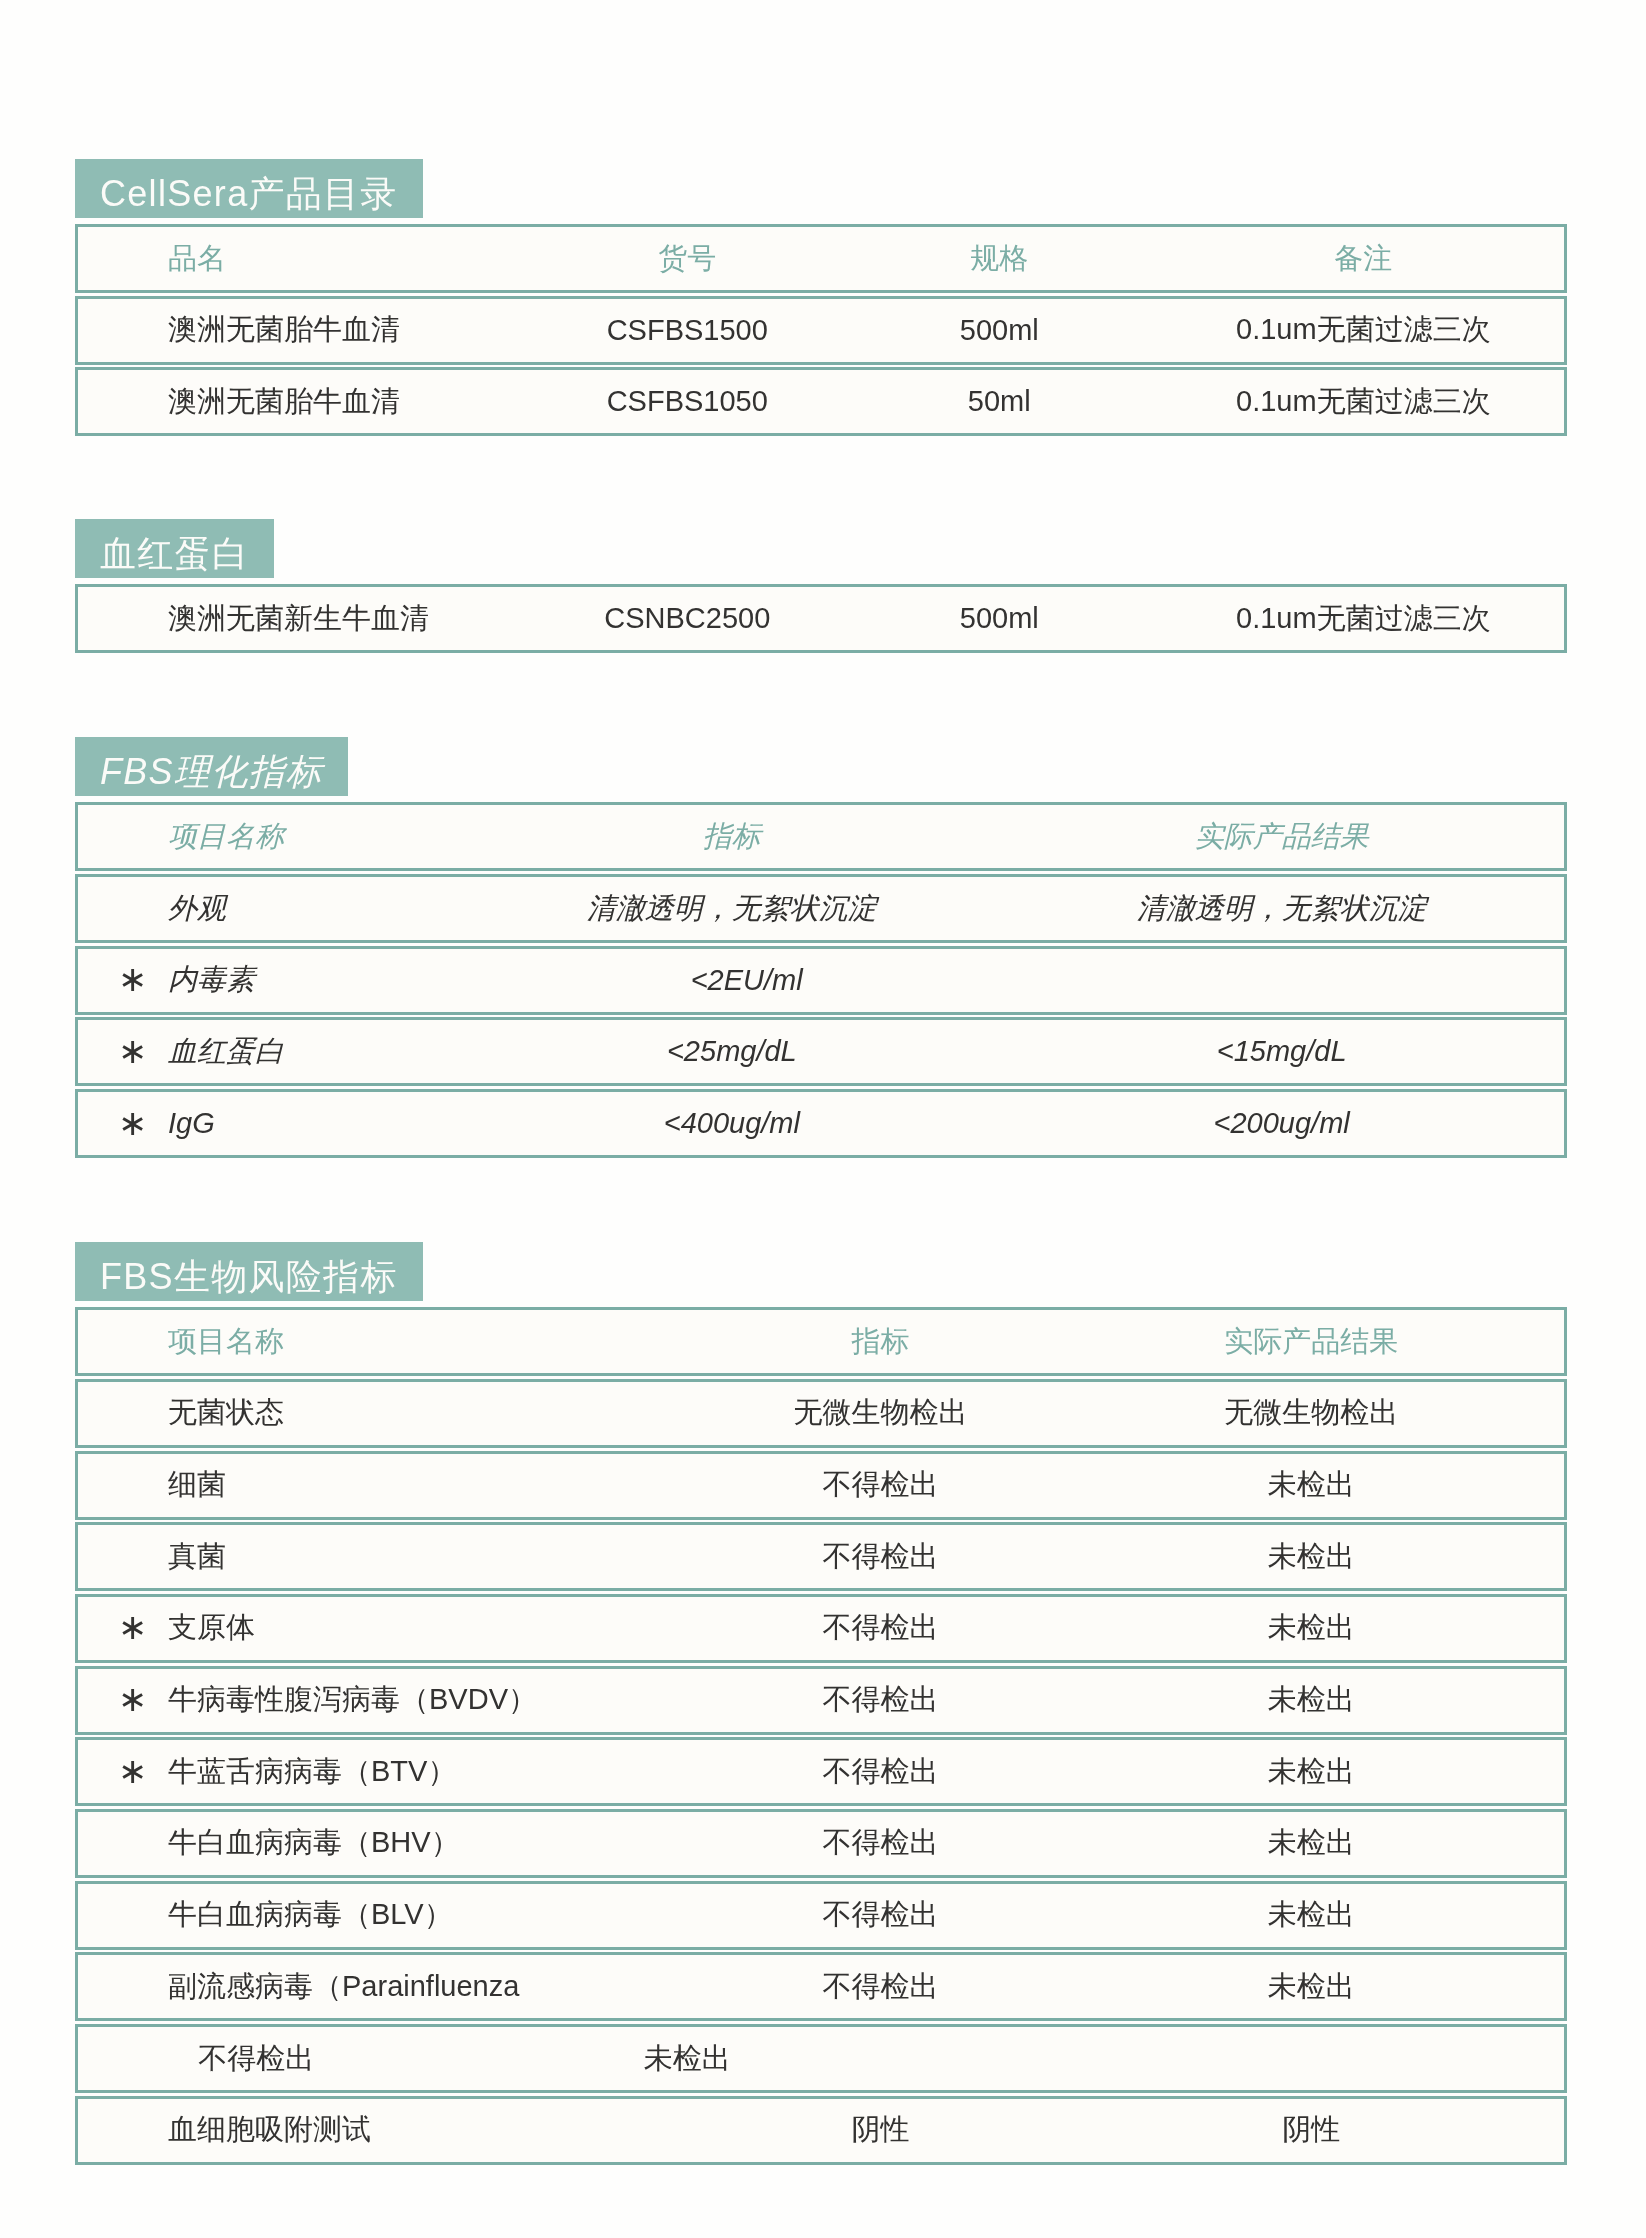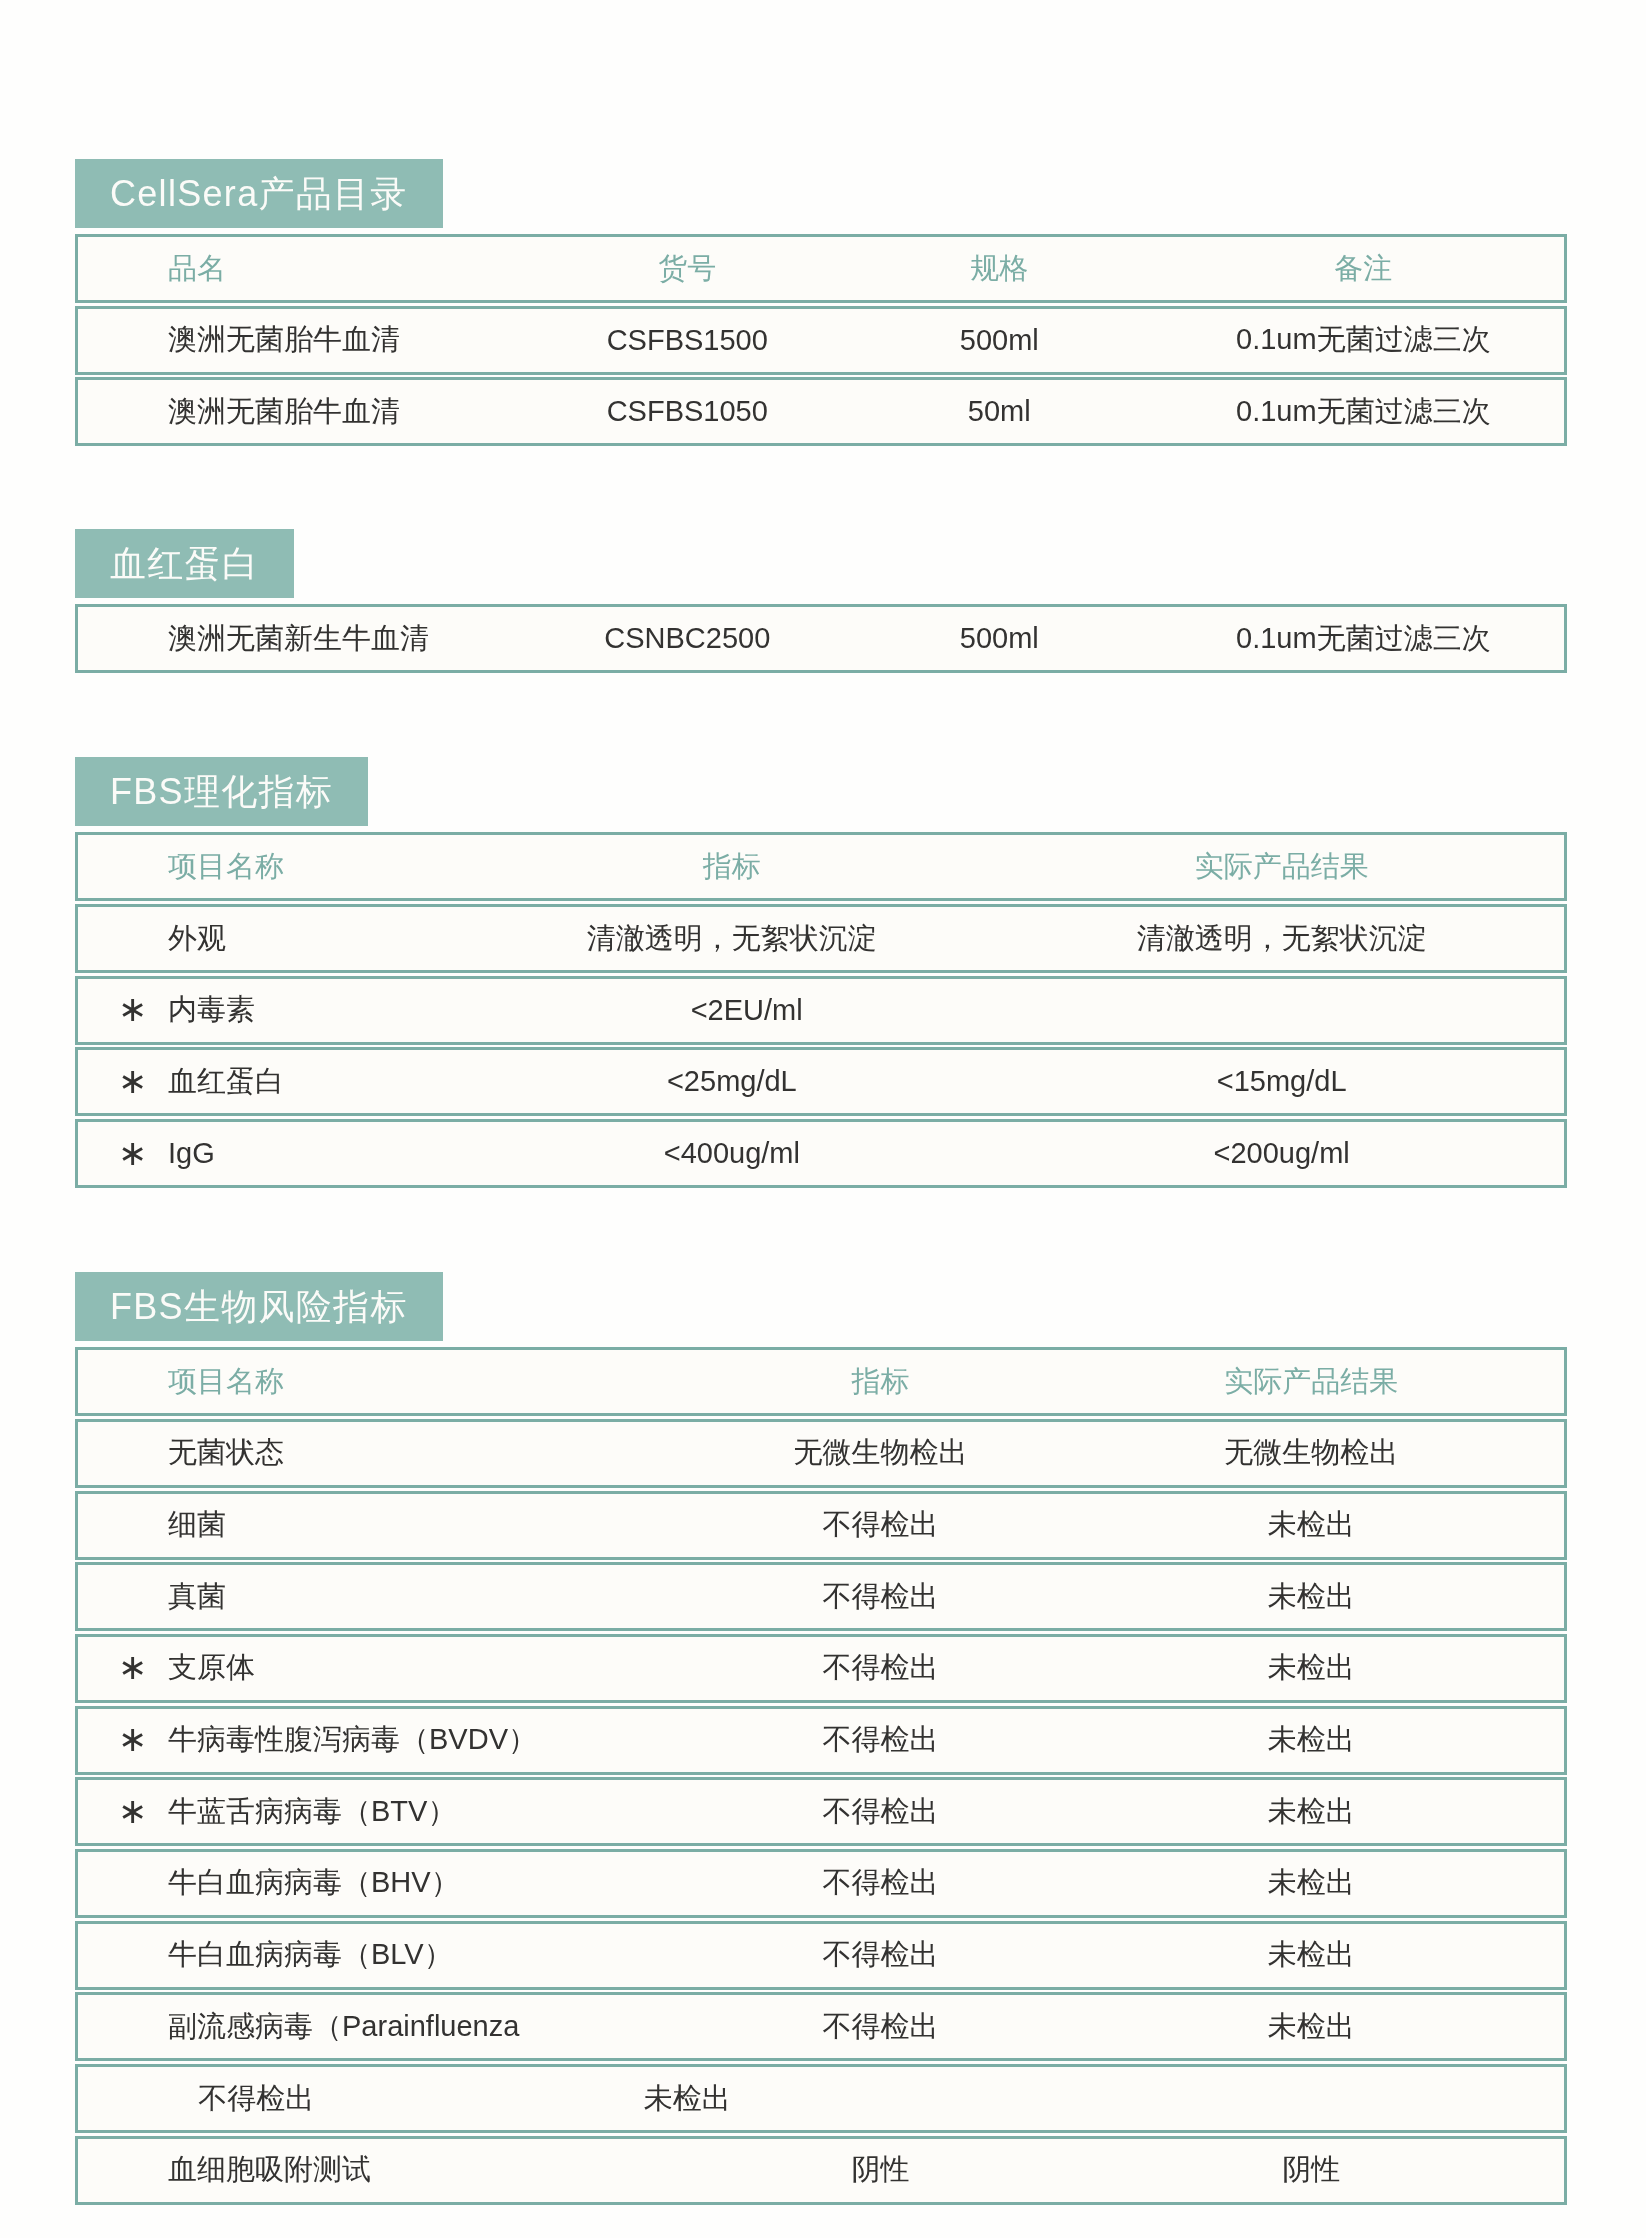--- a/index.html
+++ b/index.html
@@ -13,29 +13,29 @@
   html,body{margin:0;padding:0;}
   body{
     width:1647px;height:2239px;position:relative;overflow:hidden;
     background:var(--page-bg);
     font-family:"Liberation Sans","DejaVu Sans",sans-serif;
     color:var(--ink);
   }
   .sec{margin-left:75px;width:1492px;}
   .sec-1{margin-top:159px;}
   .sec-2{margin-top:83px;}
-  .sec-3{margin-top:84px;}
+  .sec-3{margin-top:84px;font-style:italic;}
   .sec-4{margin-top:84px;}
   .tab{
     display:inline-block;
     background:var(--teal-bg);
     color:#fbfbf8;
     font-size:36px;
-    height:69px;line-height:70px;
-    padding:0 35px;
+    height:59px;line-height:70px;
+    padding:0 25px;
     letter-spacing:1.3px;
     vertical-align:bottom;
   }
   .tbl{width:1492px;margin-top:6px;}
   .trow{
     display:flex;align-items:center;
     box-sizing:border-box;
     height:69px;
     border:3.3px solid var(--teal-border);
     background:var(--row-bg);

